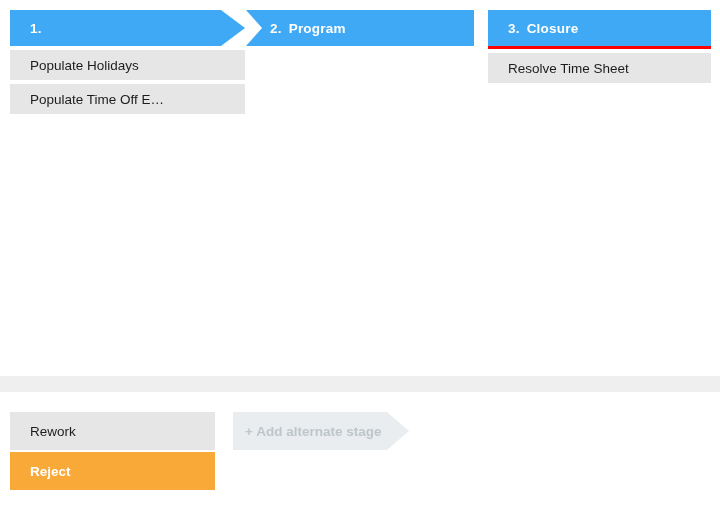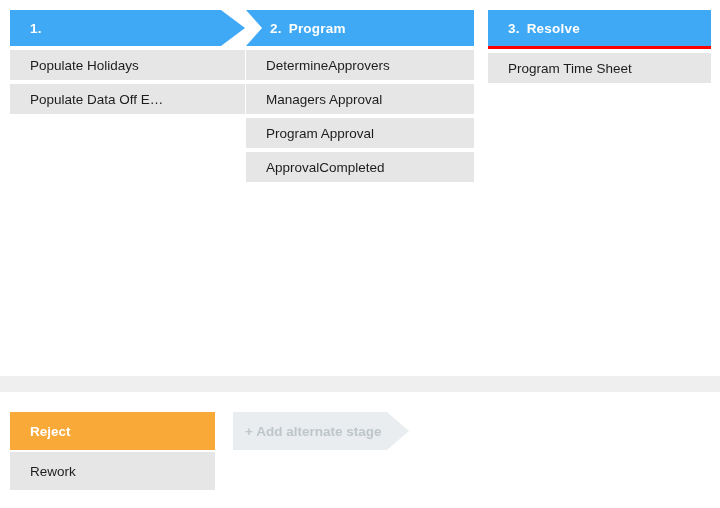--- a/index.html
+++ b/index.html
@@ -101,50 +101,44 @@
 <body>
 
 <div class="canvas">
 
   <div class="stage" style="left:10px; width:235px;">
     <div class="stage-header point-right">
       <span class="num">1.</span>
     </div>
     <div class="stage-list">
       <div class="stage-item">Populate Holidays</div>
-      <div class="stage-item">Populate Data Off E…</div>
+      <div class="stage-item">Populate Time Off E…</div>
     </div>
   </div>
 
   <div class="stage" style="left:246px; width:228px;">
     <div class="stage-header notch-left">
       <span class="num">2.</span>
       <span>Program</span>
     </div>
-    <div class="stage-list">
-      <div class="stage-item">DetermineApprovers</div>
-      <div class="stage-item">Managers Approval</div>
-      <div class="stage-item">Program Approval</div>
-      <div class="stage-item">ApprovalCompleted</div>
-    </div>
   </div>
 
   <div class="stage" style="left:488px; width:223px;">
     <div class="stage-header">
       <span class="num">3.</span>
-      <span>Resolve</span>
+      <span>Closure</span>
     </div>
     <div class="red-rule"></div>
     <div class="stage-list">
-      <div class="stage-item">Program Time Sheet</div>
+      <div class="stage-item">Resolve Time Sheet</div>
     </div>
   </div>
 
   <div class="divider-band"></div>
 
   <div class="alt-col">
+    <div class="alt-item is-plain">Rework</div>
     <div class="alt-item is-active">Reject</div>
-    <div class="alt-item is-plain">Rework</div>
   </div>
 
   <div class="add-stage">+ Add alternate stage</div>
 
 </div>
 
 </body></html>

